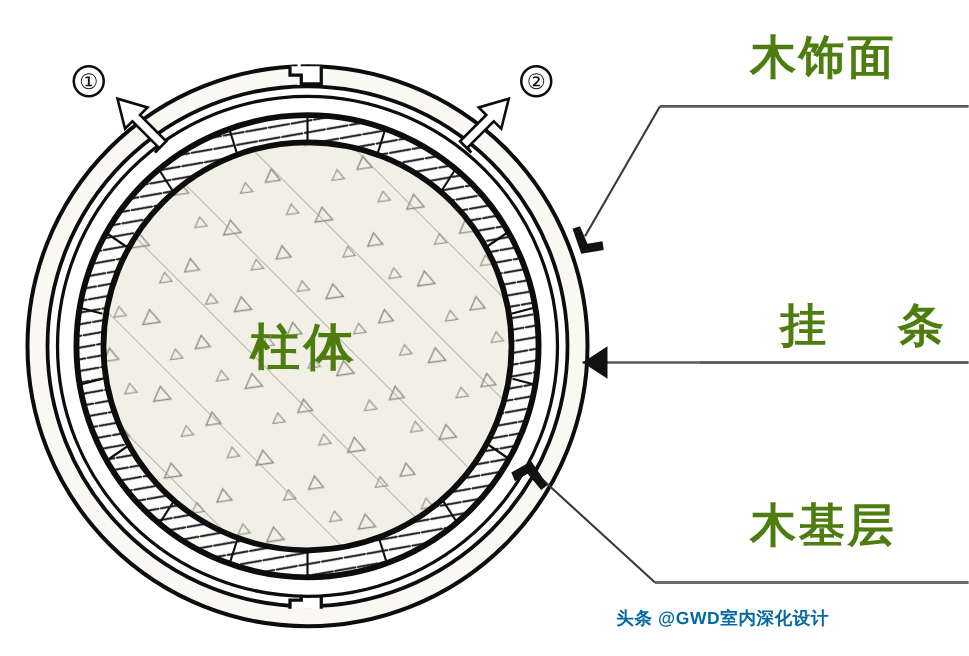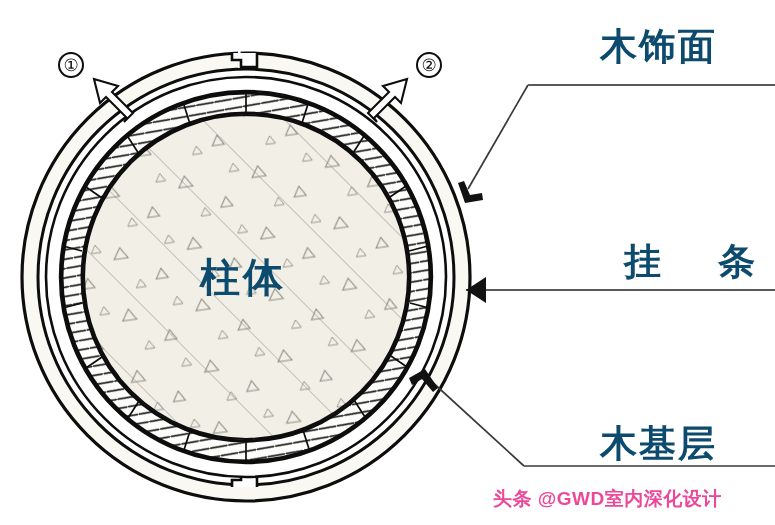--- a/index.html
+++ b/index.html
@@ -23,46 +23,46 @@
   #drawing {
     position: absolute;
     left: 0;
     top: 0;
     width: 775px;
     height: 525px;
   }
   .label {
     position: absolute;
     font-family: "Liberation Serif", "DejaVu Serif", serif;
-    color: #0c4a6e;
+    color: #4d7c0f;
     white-space: nowrap;
     line-height: 1;
   }
   .anno-label {
     font-size: 37px;
     font-weight: 700;
     letter-spacing: 2px;
   }
   #lbl-veneer { left: 600px; top: 28px; }
   #lbl-strip  { left: 624px; top: 243px; letter-spacing: 24px; }
-  #lbl-base   { left: 600px; top: 425px; text-align: right; }
+  #lbl-base   { left: 600px; top: 403px; text-align: right; }
   #lbl-column {
     left: 200px; top: 258px;
     font-size: 40px;
     font-weight: 700;
     letter-spacing: 3px;
     text-align: center;
   }
   #watermark {
     position: absolute;
     left: 493px; top: 486px;
     font-family: "Liberation Sans", "DejaVu Sans", sans-serif;
-    font-size: 19px;
+    font-size: 14px;
     font-weight: 700;
-    color: #ec4899;
+    color: #0369a1;
     white-space: nowrap;
     letter-spacing: 0.5px;
   }
   .cnum {
     position: absolute;
     width: 26px; height: 26px;
     border: 2px solid #0d0d0d;
     border-radius: 50%;
     font-family: "Liberation Serif", "DejaVu Serif", serif;
     font-size: 17px;

